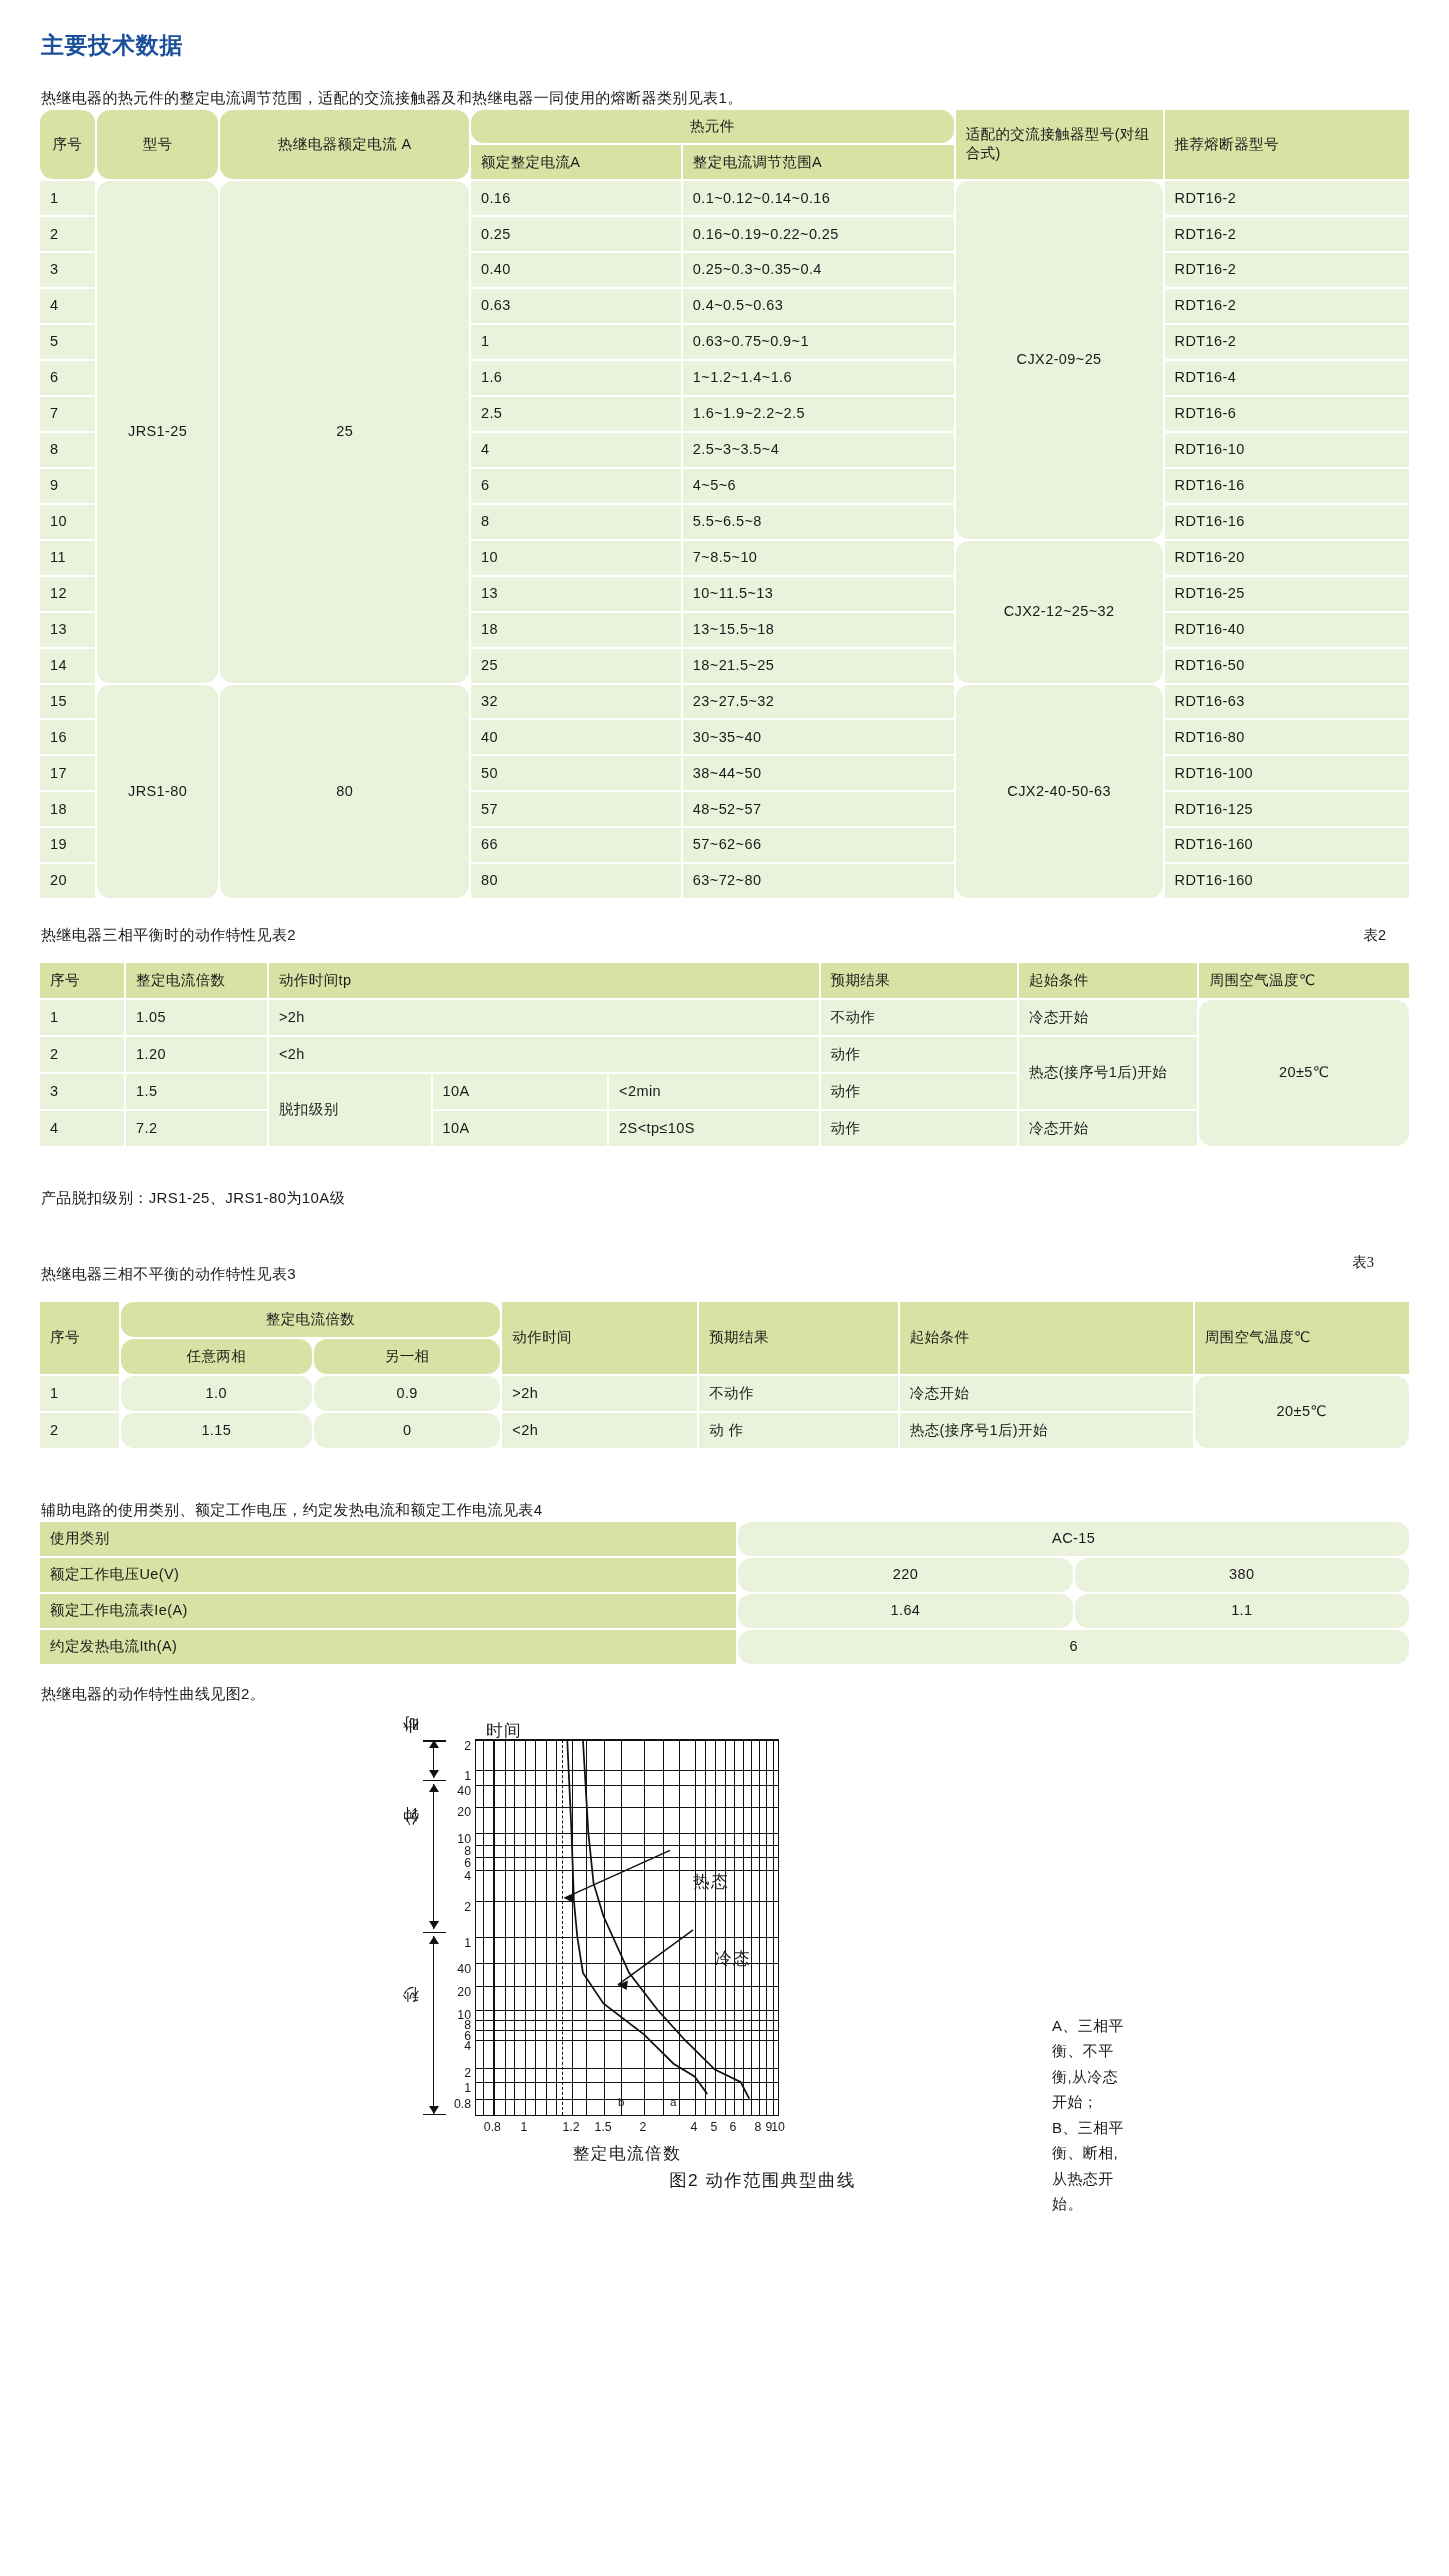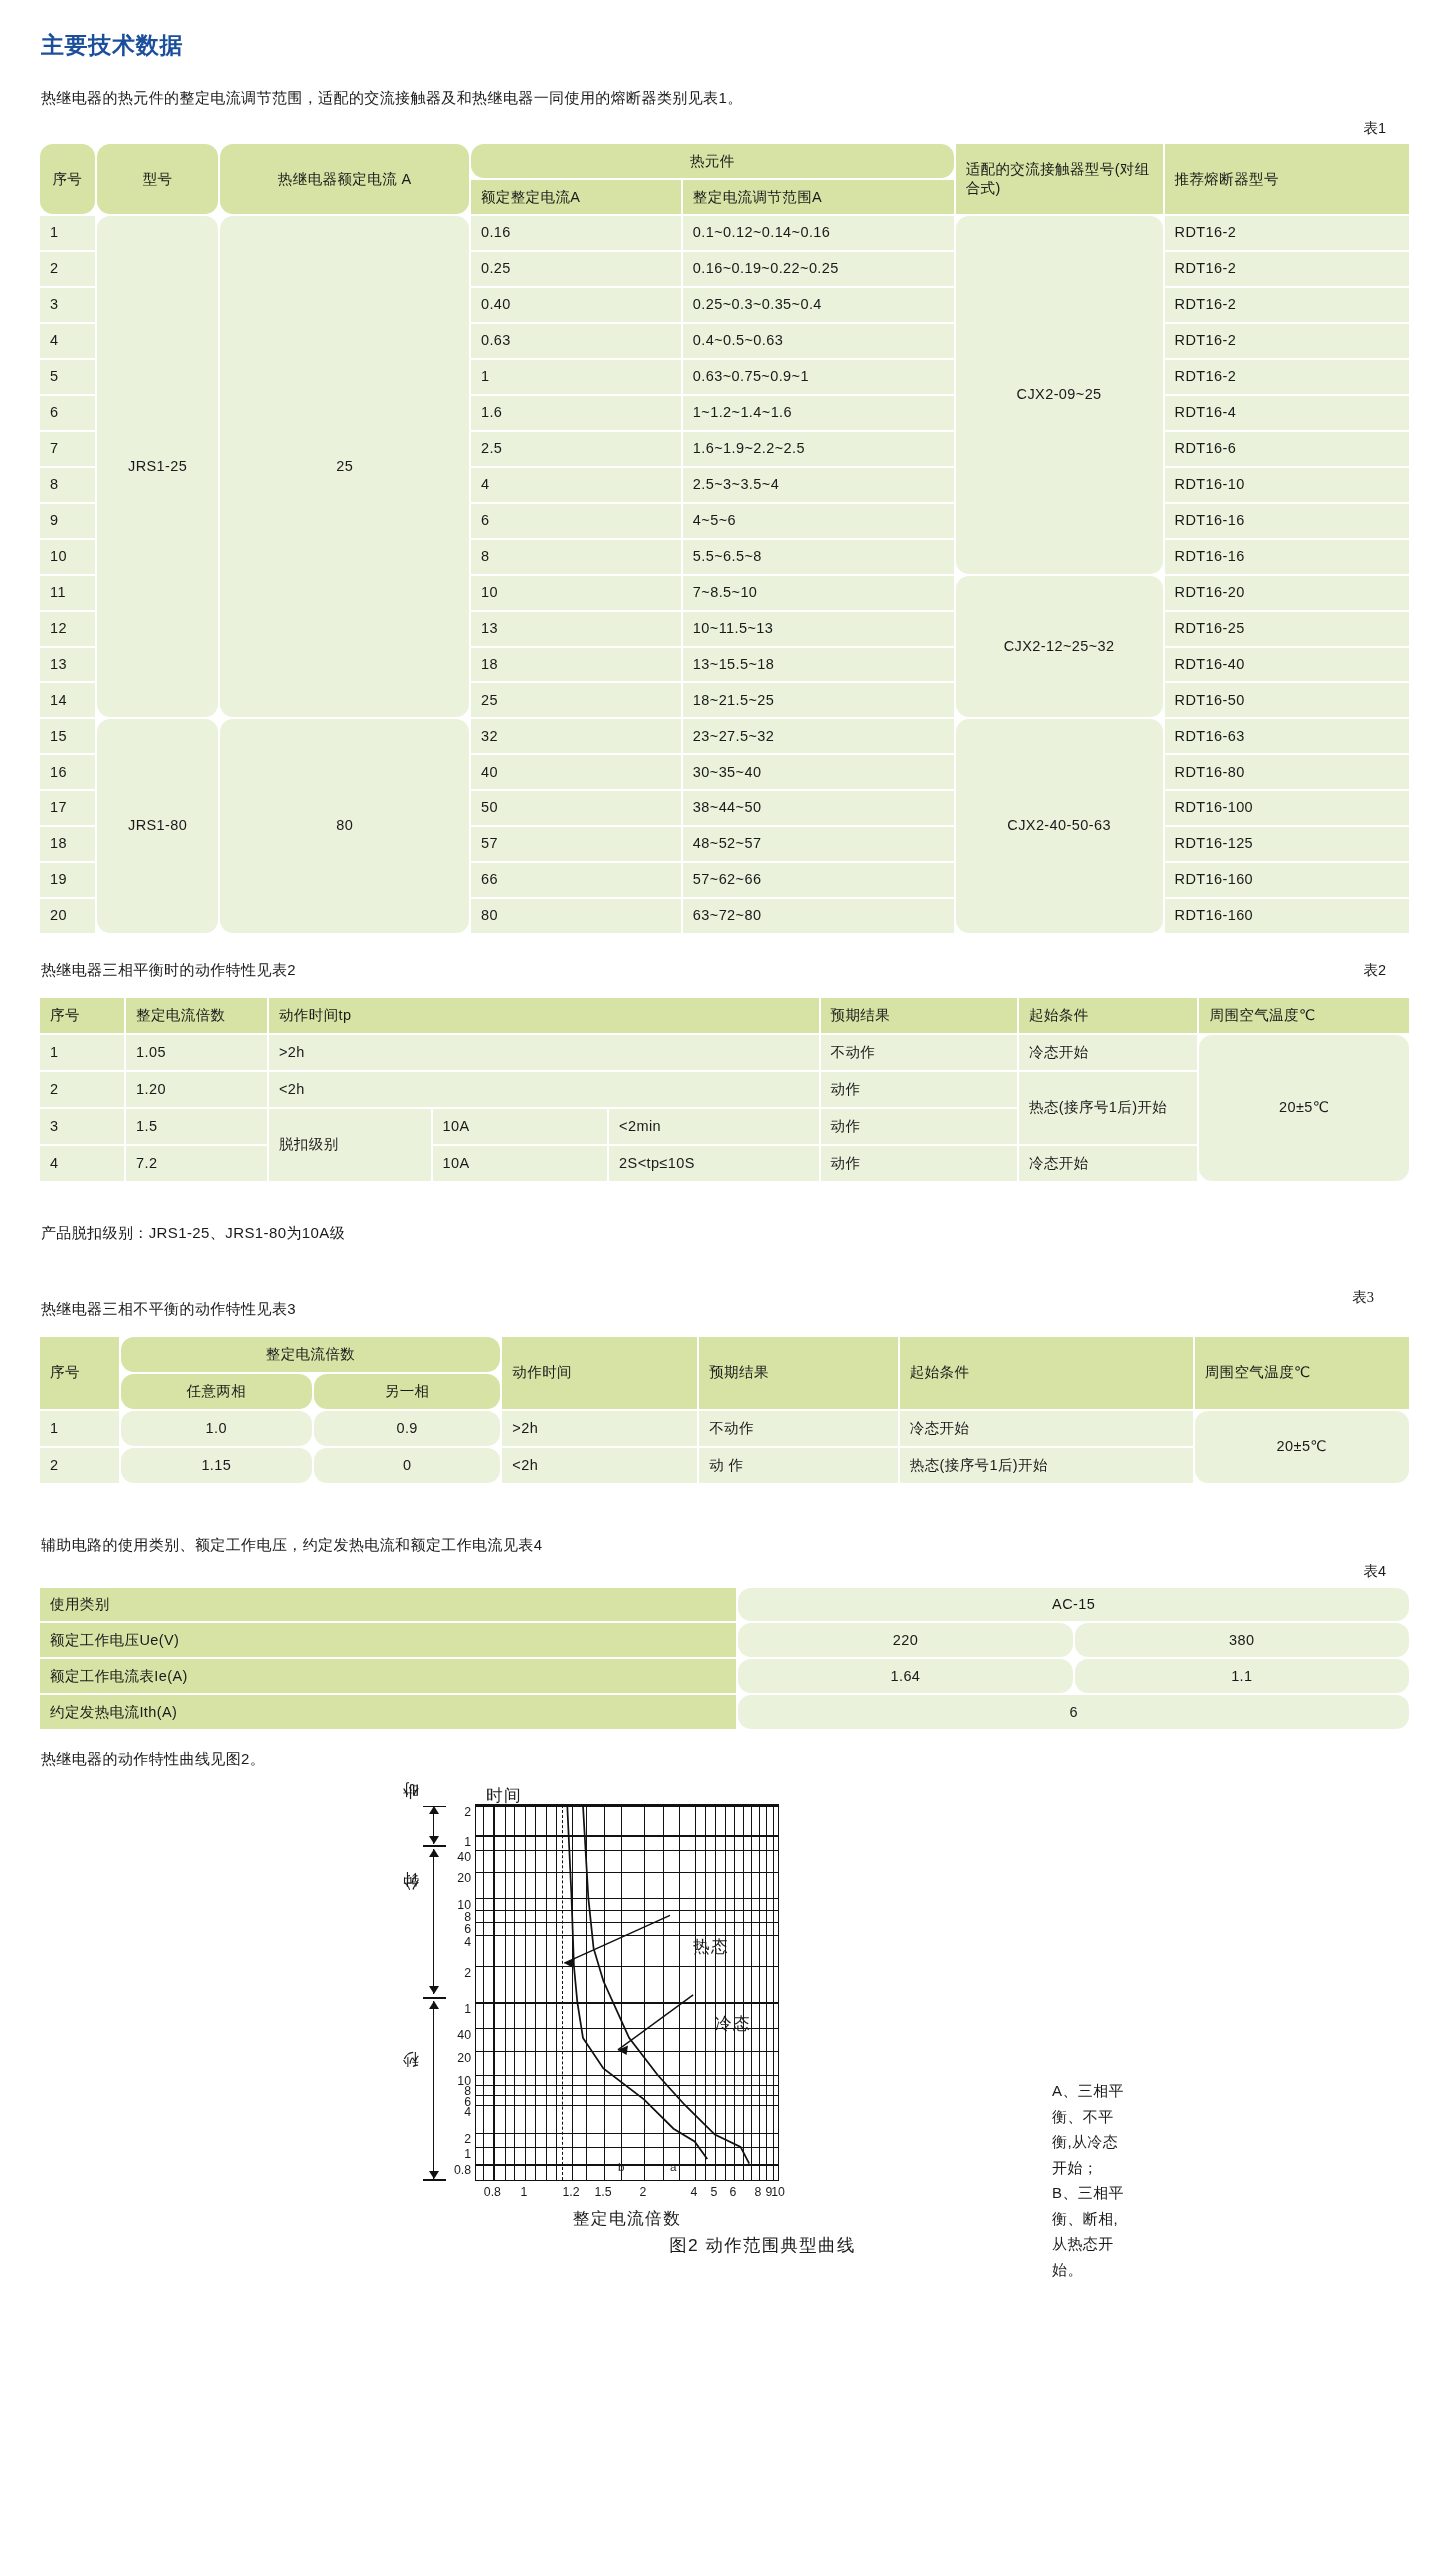--- a/index.html
+++ b/index.html
@@ -137,21 +137,20 @@
 </style>
 </head>
 <body>
 
 <div class="page">
 
   <div class="main-title">主要技术数据</div>
 
   <div class="intro">热继电器的热元件的整定电流调节范围，适配的交流接触器及和热继电器一同使用的熔断器类别见表1。</div>
 
-  <div class="tbl-caption" style="margin-top:11.6px;">表1</div>
 
   <table class="grid" id="table1">
     <colgroup>
       <col style="width:54px">
         <col style="width:120px">
         <col style="width:245px">
       <col style="width:207px">
         <col style="width:267px">
         <col style="width:204px">
         <col style="width:241px">
@@ -409,21 +408,20 @@
         <td class="center">1.15</td>
         <td class="center">0</td>
         <td>&lt;2h</td>
         <td>动  作</td>
         <td>热态(接序号1后)开始</td>
       </tr>
     </tbody>
   </table>
 
   <div class="section-note" style="margin-top:51px;">辅助电路的使用类别、额定工作电压，约定发热电流和额定工作电流见表4</div>
-  <div class="tbl-caption" style="margin-top:7.2px;">表4</div>
 
   <table class="grid" id="table4">
     <colgroup>
       <col style="width:683px">
         <col style="width:328px">
         <col style="width:328px">
     </colgroup>
     <tbody>
       <tr>
         <td class="lab">使用类别</td>

